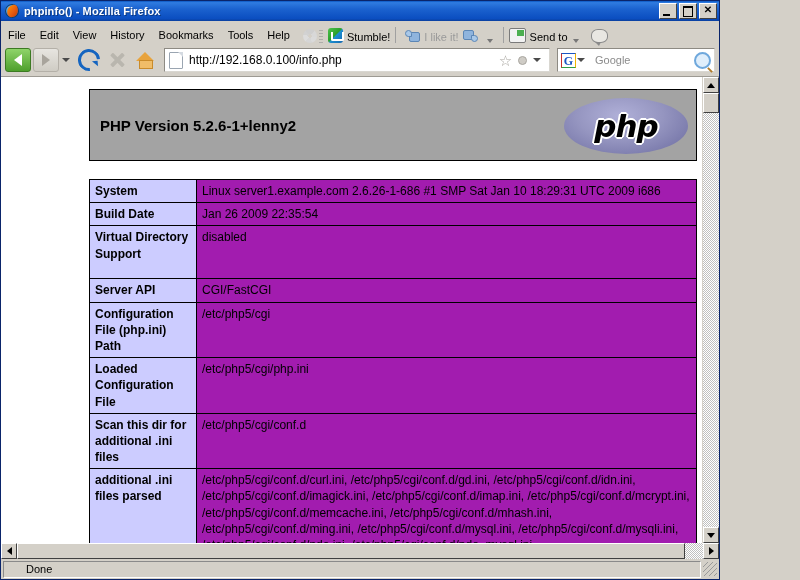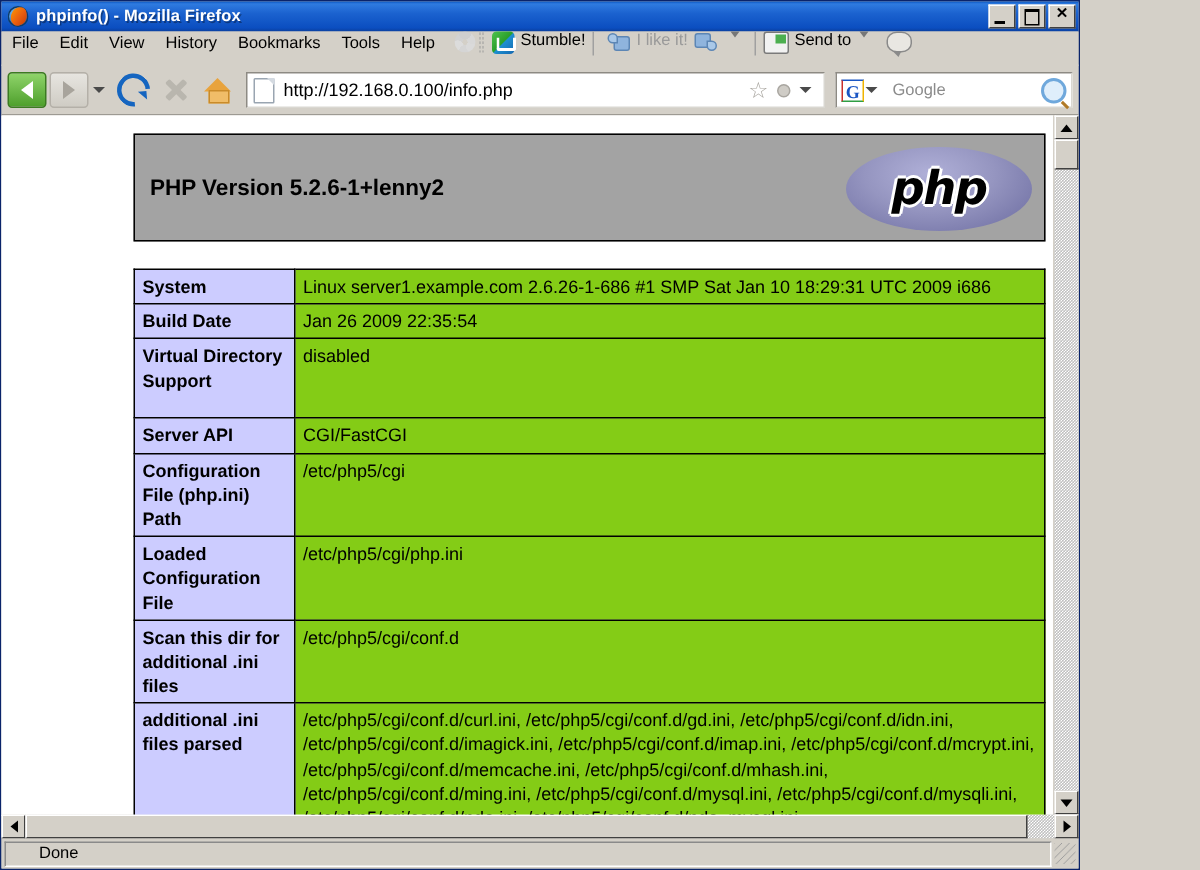--- a/index.html
+++ b/index.html
@@ -58,21 +58,21 @@
   }
   .wb-max::after {
     content: ""; position: absolute; left: 3px; top: 2px;
     width: 8px; height: 8px; border: 1px solid #000; border-top-width: 2px;
   }
   .wb-close { font-size: 10px; font-weight: bold; line-height: 12px; text-align: center; color: #000; font-family: "Liberation Sans", sans-serif; }
 
   
   .menubar {
     height: 22px; background: #d4d0c8;
-    display: flex; align-items: flex-start; flex: none;
+    display: flex; align-items: flex-end; flex: none;
     border-bottom: 1px solid #d4d0c8;
   }
   .menu-item {
     font-size: 11px; color: #000; padding: 2px 7px; cursor: default;
     white-space: nowrap;
   }
   .su-sep { width: 1px; height: 16px; background: #a0a0a0; margin: 0 5px; flex: none; }
   .grip {
     width: 4px; height: 14px; flex: none; margin: 0 5px 0 2px;
     background-image: radial-gradient(#9a9a9a 35%, transparent 36%);
@@ -250,21 +250,21 @@
   }
   table.info td {
     border: 1px solid #000; padding: 3px 5px;
     font-size: 12px; color: #000; vertical-align: top;
     font-family: "Liberation Sans", sans-serif;
     line-height: 1.35;
   }
   td.th {
     width: 96px; background: #ccccff; font-weight: bold;
   }
-  td.tv { background: #84cc16; word-break: break-word; }
+  td.tv { background: #a21caf; word-break: break-word; }
   td.tall { height: 46px; }
 
   
   .vscroll {
     width: 16px; flex: none; background: #d4d0c8;
     display: flex; flex-direction: column;
     border-left: 1px solid #d4d0c8;
   }
   .sb-btn {
     height: 16px; flex: none; background: #d4d0c8;

